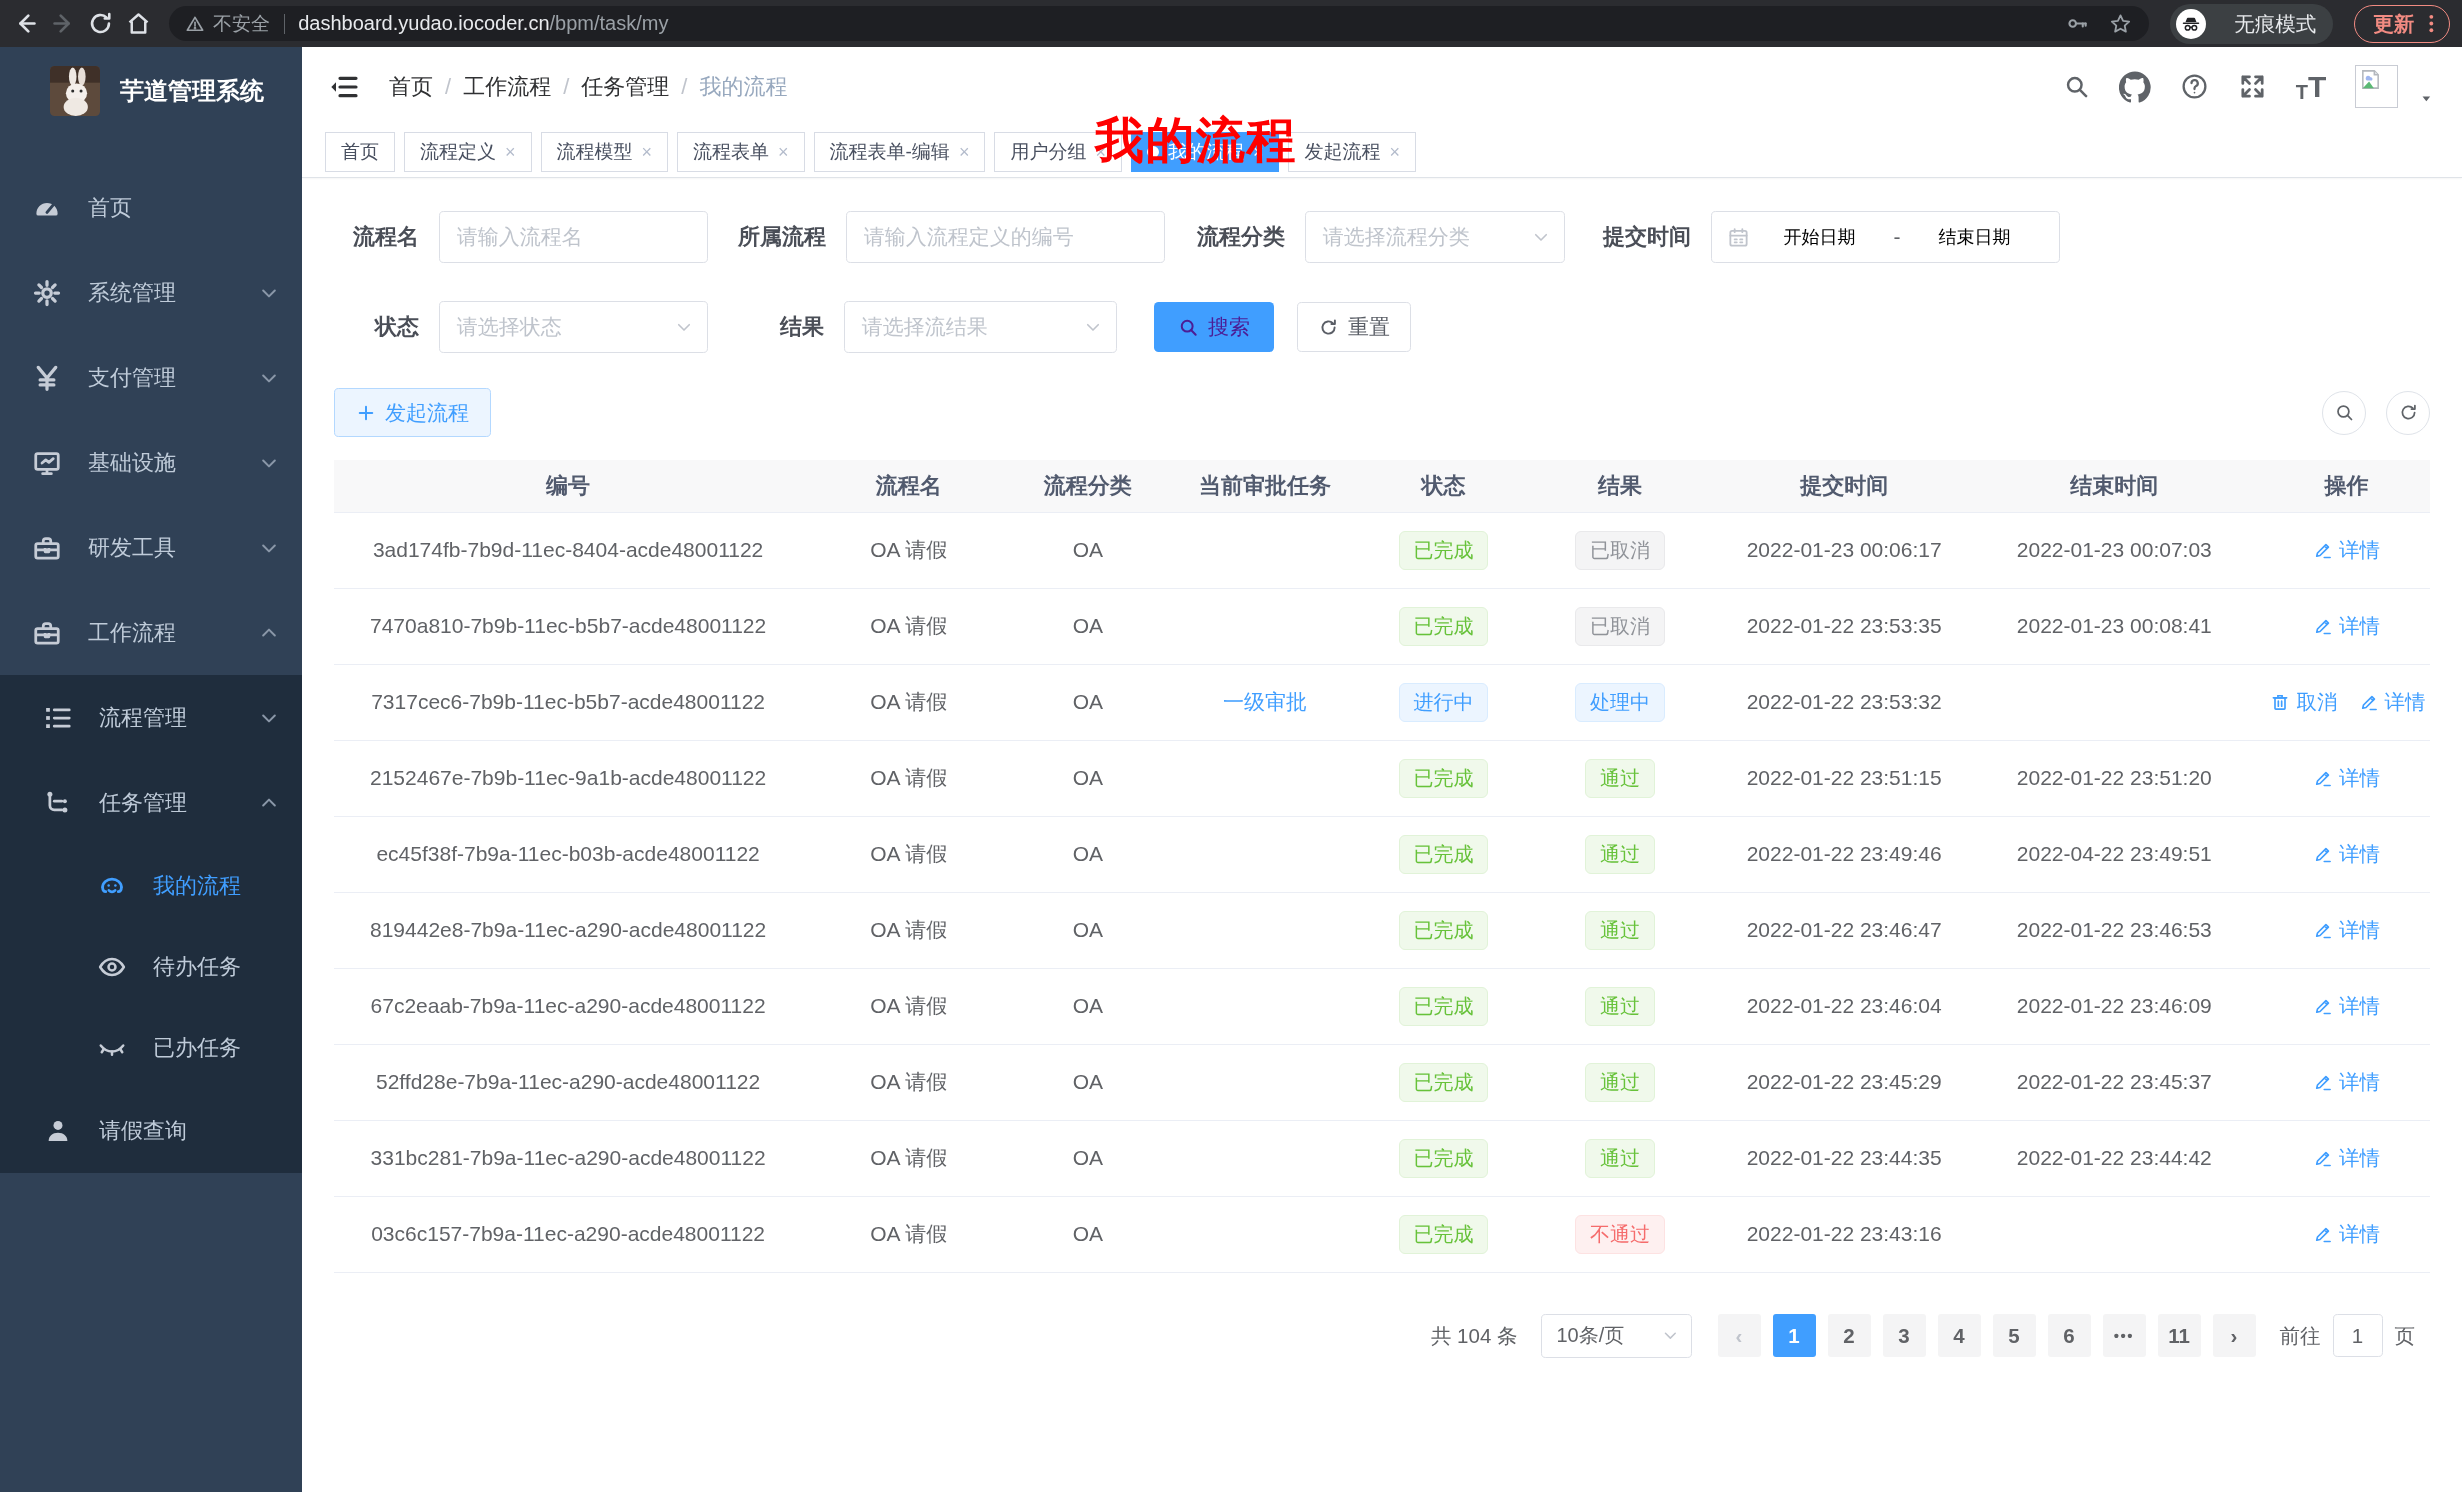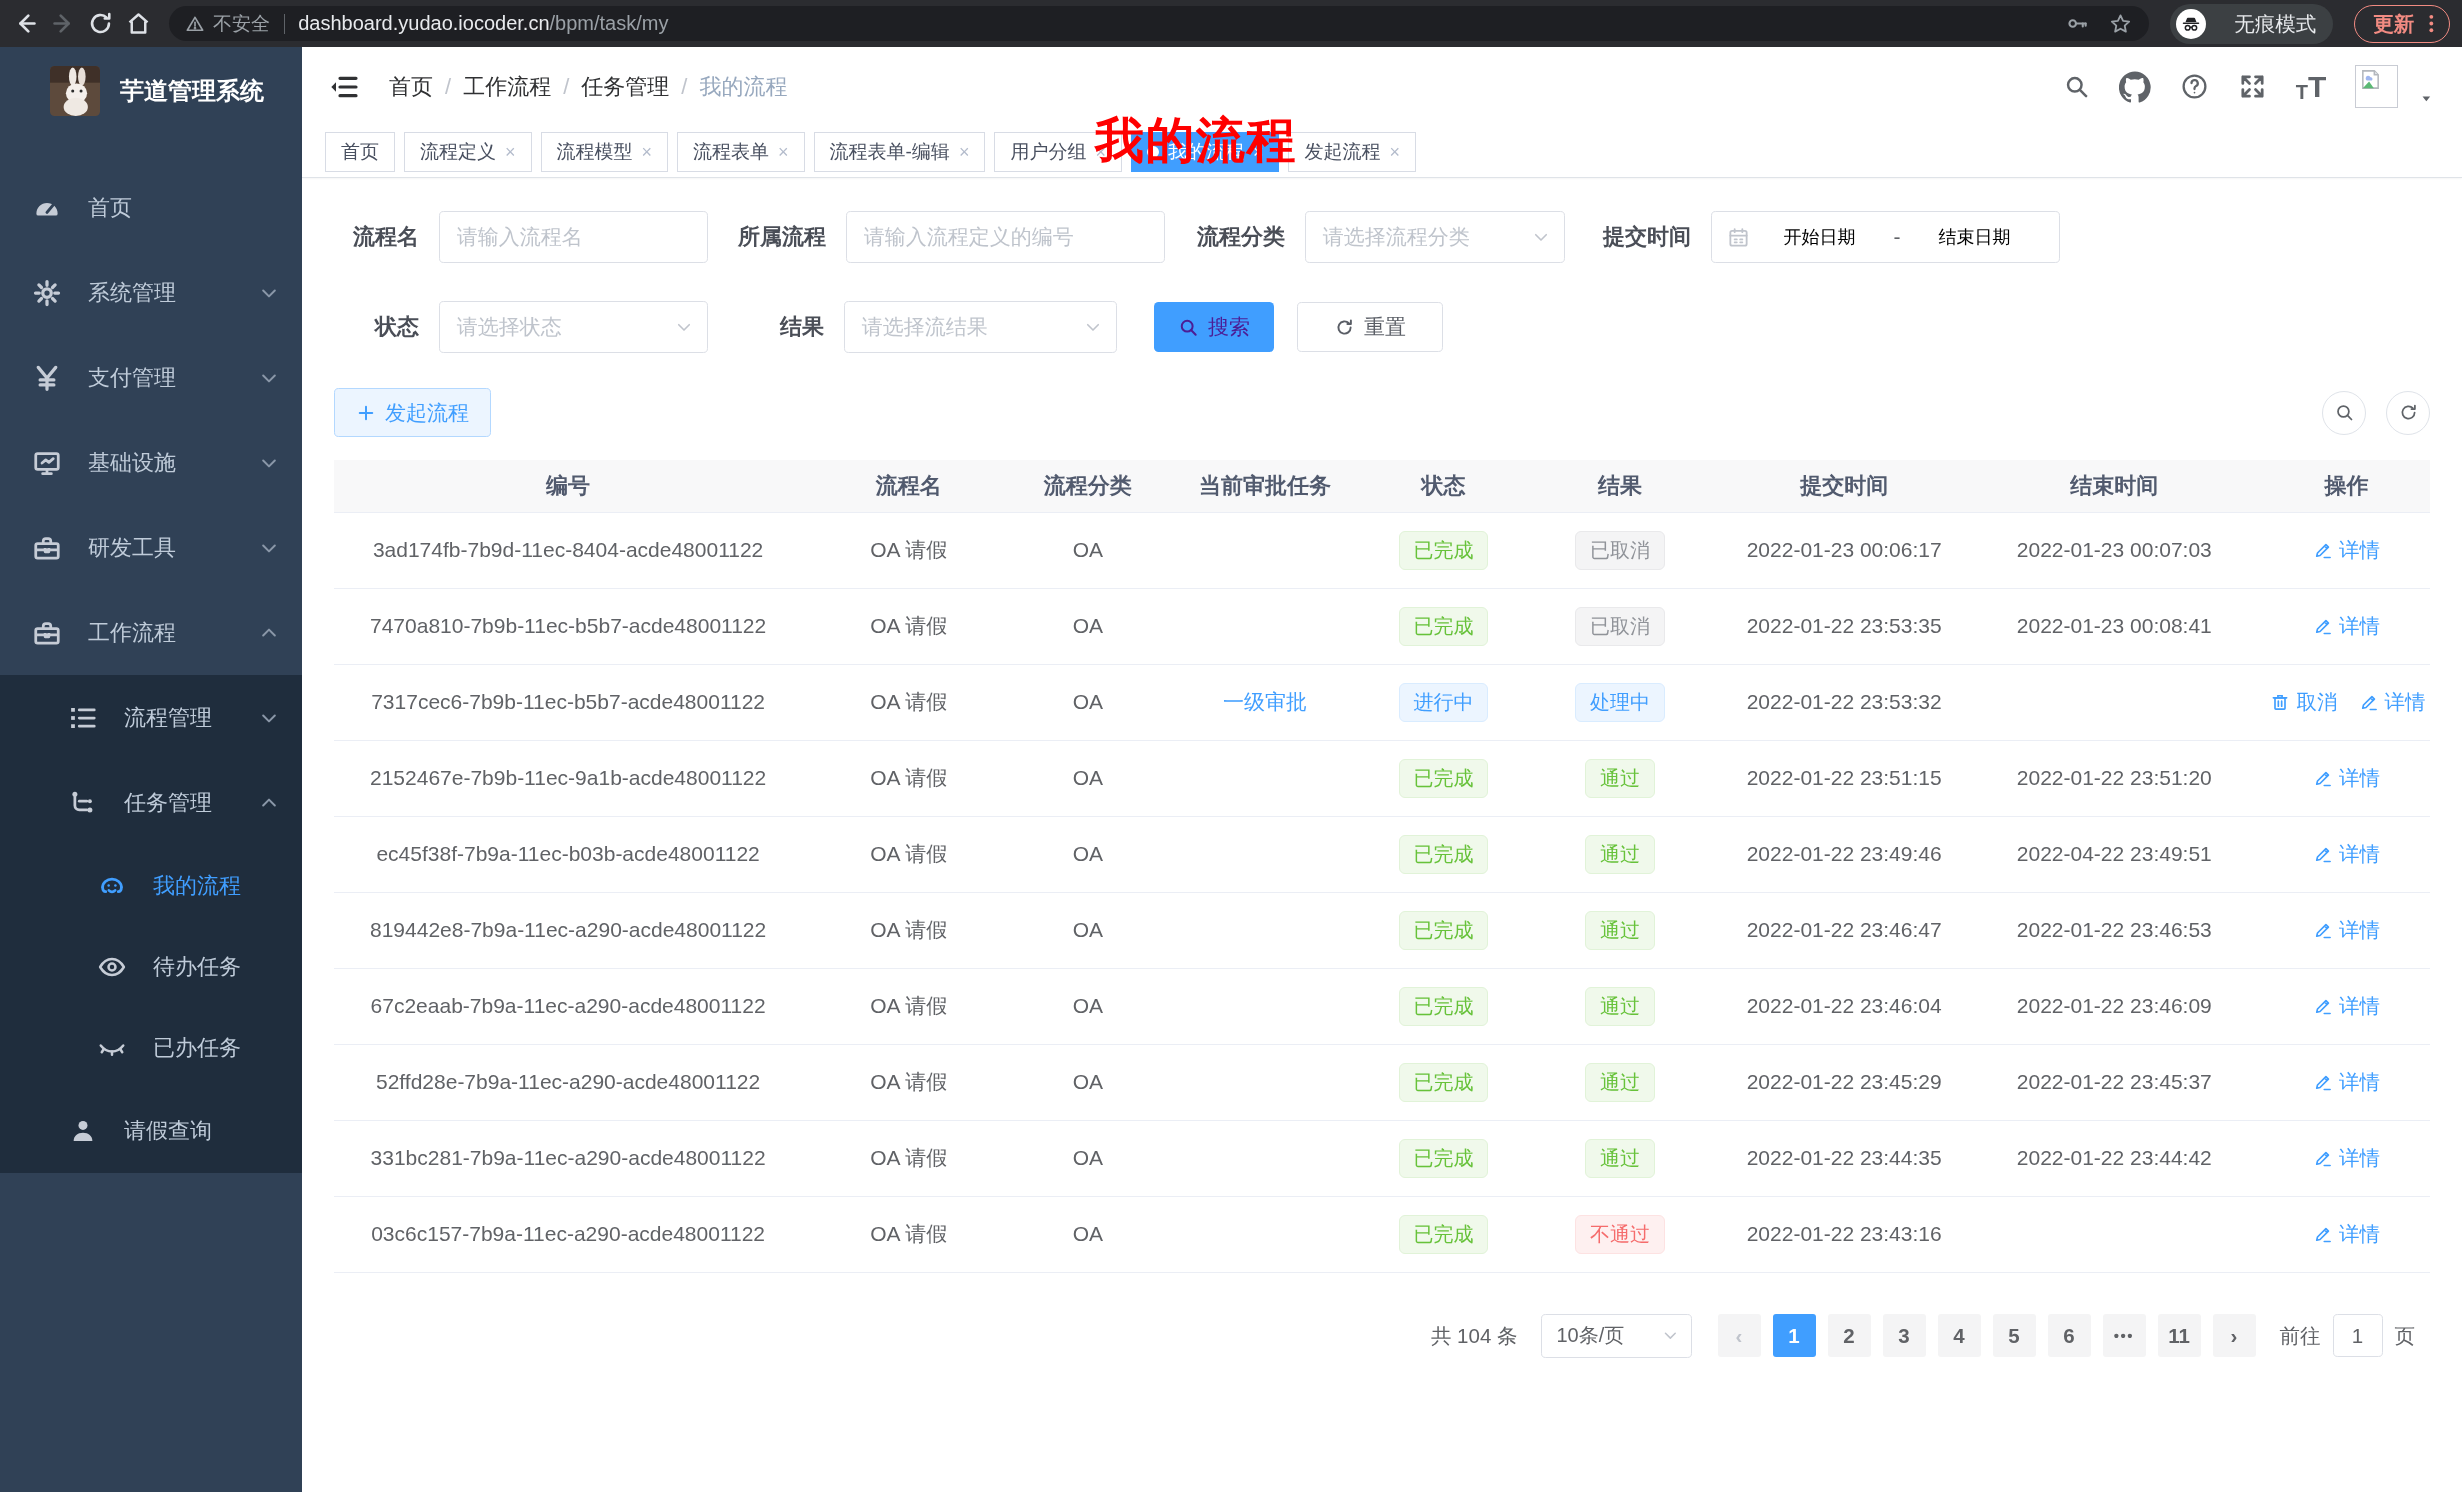--- a/index.html
+++ b/index.html
@@ -29,21 +29,21 @@
   .sidebar { width:302px; background:#304156; height:100%; flex:0 0 auto; }
   .logo-row { height:88px; display:flex; align-items:center; padding-left:50px; }
   .logo-img { width:50px; height:50px; border-radius:4.6px; overflow:hidden; flex:0 0 auto; }
   .logo-title { color:#fff; font-size:24px; font-weight:700; margin-left:20px; white-space:nowrap; }
   .menu { margin-top:30px; }
   .menu-item { height:85px; display:flex; align-items:center; padding:0 23px 0 32px; color:#bfcbd9; font-size:22px; cursor:pointer; }
   .menu-item .mi-icon { width:30px; height:30px; color:#c6ccd6; margin-right:26px; flex:0 0 auto; }
   .menu-item .mi-label { flex:1; white-space:nowrap; }
   .menu-item .mi-arrow { width:20px; height:20px; color:#8a97a8; }
   .submenu { background:#1f2d3d; }
-  .submenu .lv2 { padding-left:68px; }
+  .submenu .lv2 { padding-left:43px; }
   .submenu .lv3 { padding-left:97px; height:81px; }
   .menu-item.active { color:#409eff; }
   .menu-item.active .mi-icon { color:#409eff; }
 
   .main { flex:1; position:relative; background:#fff; min-width:0; }
 
   
   .navbar { height:79px; display:flex; align-items:center; padding:0 27px 0 26px; background:#fff; }
   .hamburger { width:32px; height:32px; color:#303133; flex:0 0 auto; }
   .breadcrumb { display:flex; align-items:center; margin-left:29px; font-size:22px; }
@@ -79,21 +79,21 @@
   .fselect .ph { color:#bfc4cc; font-size:21px; flex:1; white-space:nowrap; }
   .fselect .chev { width:18px; height:18px; color:#c0c4cc; }
   .fdate { height:52px; border:0.8px solid #dcdfe6; border-radius:4.6px; display:flex; align-items:center; padding:0 15px; background:#fff; }
   .fdate .cal { width:23px; height:23px; color:#c0c4cc; flex:0 0 auto; }
   .fdate .dph { color:#000000; font-size:18px; flex:1; text-align:center; white-space:nowrap; }
   .fdate .dsep { color:#606266; font-size:21px; padding:0 4.6px; }
   .gap1 { margin-left:30px; } .gap2 { margin-left:32px; } .gap3 { margin-left:38px; }
   .btn { height:50px; border-radius:4.6px; display:inline-flex; align-items:center; gap:9px; font-size:21px; cursor:pointer; border:0.8px solid transparent; }
   .btn svg { width:21px; height:21px; }
   .btn-primary { background:#409eff; color:#4c1d95; padding:0 23px; margin-left:37px; }
-  .btn-plain { background:#fff; color:#5a5e66; border-color:#dcdfe6; padding:0 36px; margin-left:23px; }
+  .btn-plain { background:#fff; color:#5a5e66; border-color:#dcdfe6; padding:0 20px; margin-left:23px; }
 
   .toolbar { margin-top:35px; display:flex; align-items:center; }
   .btn-create { height:49px; background:#ecf5ff; border:0.8px solid #b3d8ff; color:#409eff; border-radius:4.6px; display:inline-flex; align-items:center; gap:9px; font-size:21px; padding:0 21px; cursor:pointer; }
   .btn-create svg { width:20px; height:20px; }
   .tool-right { margin-left:auto; display:flex; gap:20px; }
   .circle-btn { width:44px; height:44px; border-radius:50%; border:0.8px solid #dfe3e9; background:#fff; color:#5f6368; display:flex; align-items:center; justify-content:center; cursor:pointer; }
   .circle-btn svg { width:21px; height:21px; }
 
   
   table.grid { width:100%; border-collapse:collapse; table-layout:fixed; margin-top:23px; }

